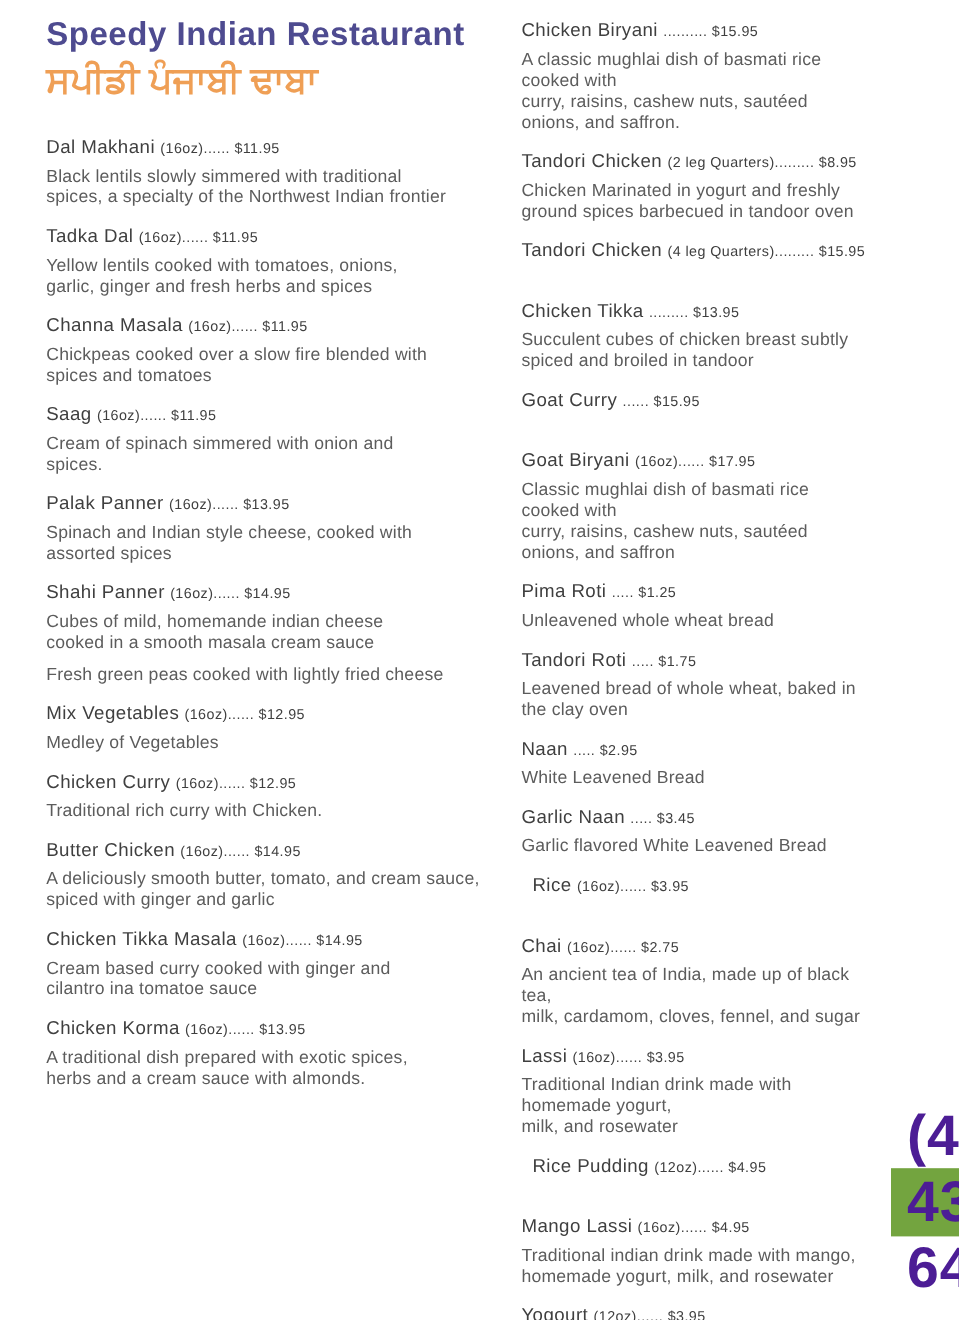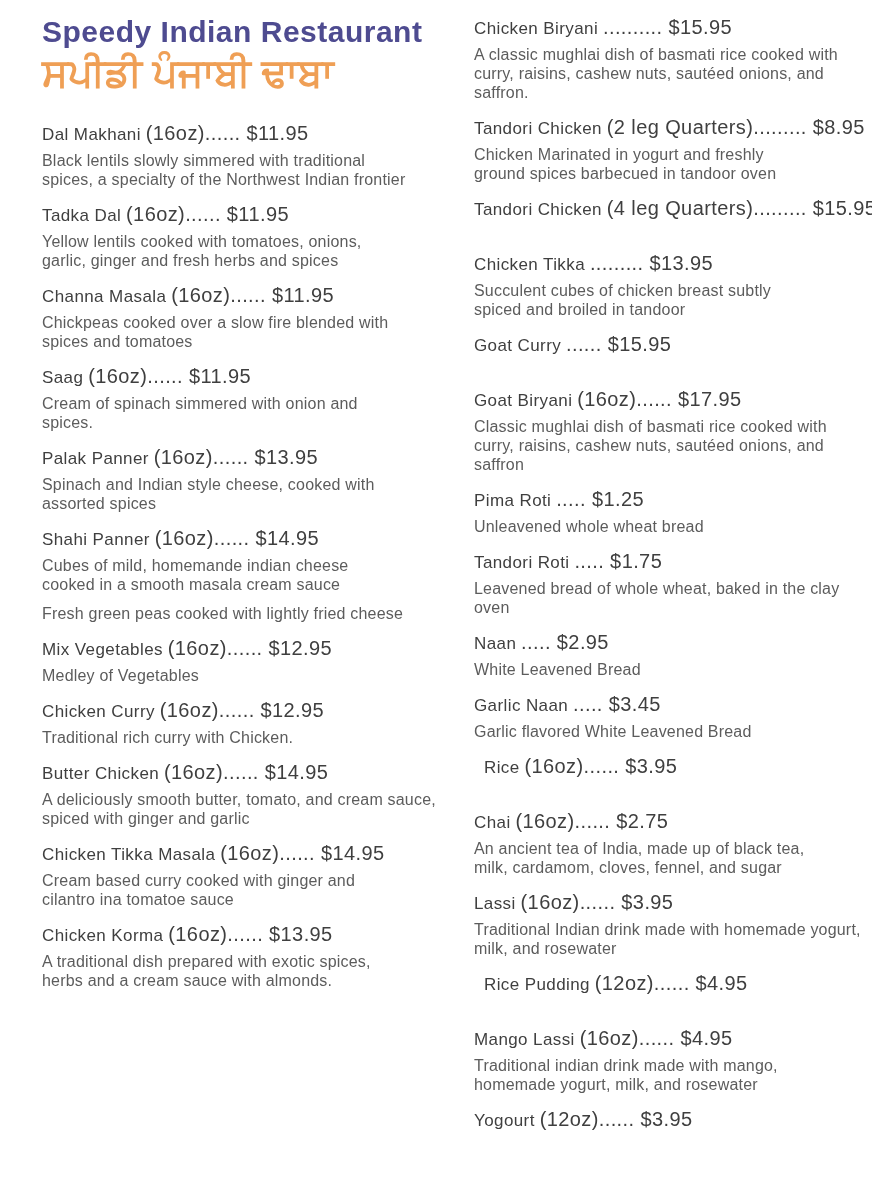--- a/index.html
+++ b/index.html
@@ -42,36 +42,36 @@
   .title-block{margin-top:14px;margin-bottom:22px;}
   .title{
     color:var(--purple);
     font-size:30px;
     font-weight:bold;
     letter-spacing:0.5px;
     line-height:36px;
   }
   .title-punjabi{
     color:var(--punjabi-orange);
-    font-size:39px;
+    font-size:33px;
     font-weight:600;
     line-height:46px;
   }
   
   .item{margin-bottom:10px;}
   .item.no-desc{margin-bottom:23px;}
   .item.indent{padding-left:10px;}
   .item-title{
     color:var(--name);
     line-height:31px;
     letter-spacing:0.4px;
     white-space:nowrap;
   }
   .item-title .nm{font-size:17px;}
-  .item-title .dt{font-size:20px;margin-top:38px;}
+  .item-title .dt{font-size:13px;margin-top:38px;}
   .item-desc{
     color:var(--desc);
     font-size:16px;
     line-height:19px;
     letter-spacing:0.2px;
     white-space:pre-line;
     margin-top:1px;
   }
   
   .footer-bar{

